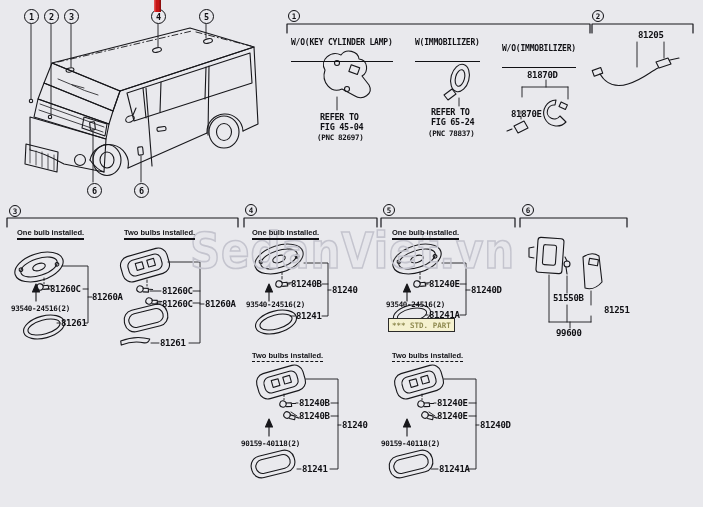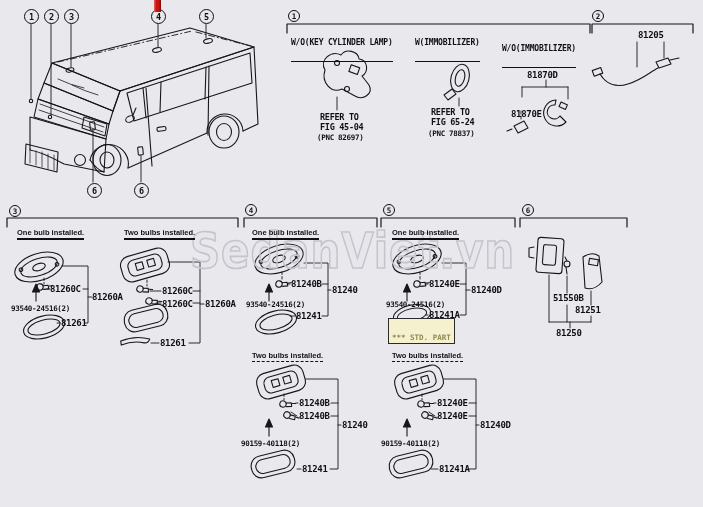--- a/index.html
+++ b/index.html
@@ -17,21 +17,21 @@
   .note{position:absolute;font:bold 8.5px "DejaVu Sans Mono",monospace;color:#101014;
       white-space:nowrap;line-height:10px;letter-spacing:-0.3px;}
   .notesmall{font-size:7.5px;}
   .co{position:absolute;width:13px;height:13px;border:1.4px solid #101014;border-radius:50%;
       display:flex;align-items:center;justify-content:center;
       font:bold 8.5px "DejaVu Sans Mono",monospace;color:#101014;background:#e9e9ed;z-index:3;}
   .sco{width:10px;height:10px;font-size:7.5px;border-width:1.2px;}
   .red{position:absolute;left:154px;top:0;width:7px;height:12px;background:#c51414;
       box-shadow:inset 1.5px 0 0 #e35050, inset -1.5px 0 0 #8d0d0d;z-index:4;}
   .std{position:absolute;border:1px solid #2a2a2a;background:#f5f1cf;color:#8f8a50;
-      font:bold 7.5px "DejaVu Sans Mono",monospace;padding:14px 3px 1px 3px;white-space:nowrap;z-index:2;}
+      font:bold 7.5px "DejaVu Sans Mono",monospace;padding:2px 3px 1px 3px;white-space:nowrap;z-index:2;}
   .wm{position:absolute;left:190px;top:222px;font:bold 50px "DejaVu Sans",sans-serif;
       color:rgba(210,210,220,0.12);-webkit-text-stroke:1.7px #c4c4ce;transform:scaleX(0.84);
       transform-origin:left top;letter-spacing:1px;pointer-events:none;z-index:2;white-space:nowrap;}
   .lbl{z-index:3;}
 </style>
 </head>
 <body>
 
 <div id="stage">
 
@@ -267,22 +267,22 @@
   <div class="pn lbl" style="left:296px;top:312px">81241</div>
 
   <div class="ihead lbl" style="left:392px;top:228px">One bulb installed.</div>
   <div class="pn lbl" style="left:429px;top:280px">81240E</div>
   <div class="pn lbl" style="left:471px;top:286px">81240D</div>
   <div class="pn pns lbl" style="left:386px;top:301px">93540-24516(2)</div>
   <div class="pn lbl" style="left:429px;top:311px">81241A</div>
   <div class="std" style="left:388px;top:318px">*** STD. PART</div>
 
   <div class="pn lbl" style="left:553px;top:294px">51550B</div>
-  <div class="pn lbl" style="left:575px;top:306px">81251</div>
-  <div class="pn lbl" style="left:556px;top:329px">81250</div>
+  <div class="pn lbl" style="left:604px;top:306px">81251</div>
+  <div class="pn lbl" style="left:556px;top:329px">99600</div>
 
   <div class="ihead dashu lbl" style="left:252px;top:351px">Two bulbs installed.</div>
   <div class="pn lbl" style="left:299px;top:399px">81240B</div>
   <div class="pn lbl" style="left:299px;top:412px">81240B</div>
   <div class="pn lbl" style="left:342px;top:421px">81240</div>
   <div class="pn pns lbl" style="left:241px;top:440px">90159-40118(2)</div>
   <div class="pn lbl" style="left:302px;top:465px">81241</div>
 
   <div class="ihead dashu lbl" style="left:392px;top:351px">Two bulbs installed.</div>
   <div class="pn lbl" style="left:437px;top:399px">81240E</div>

